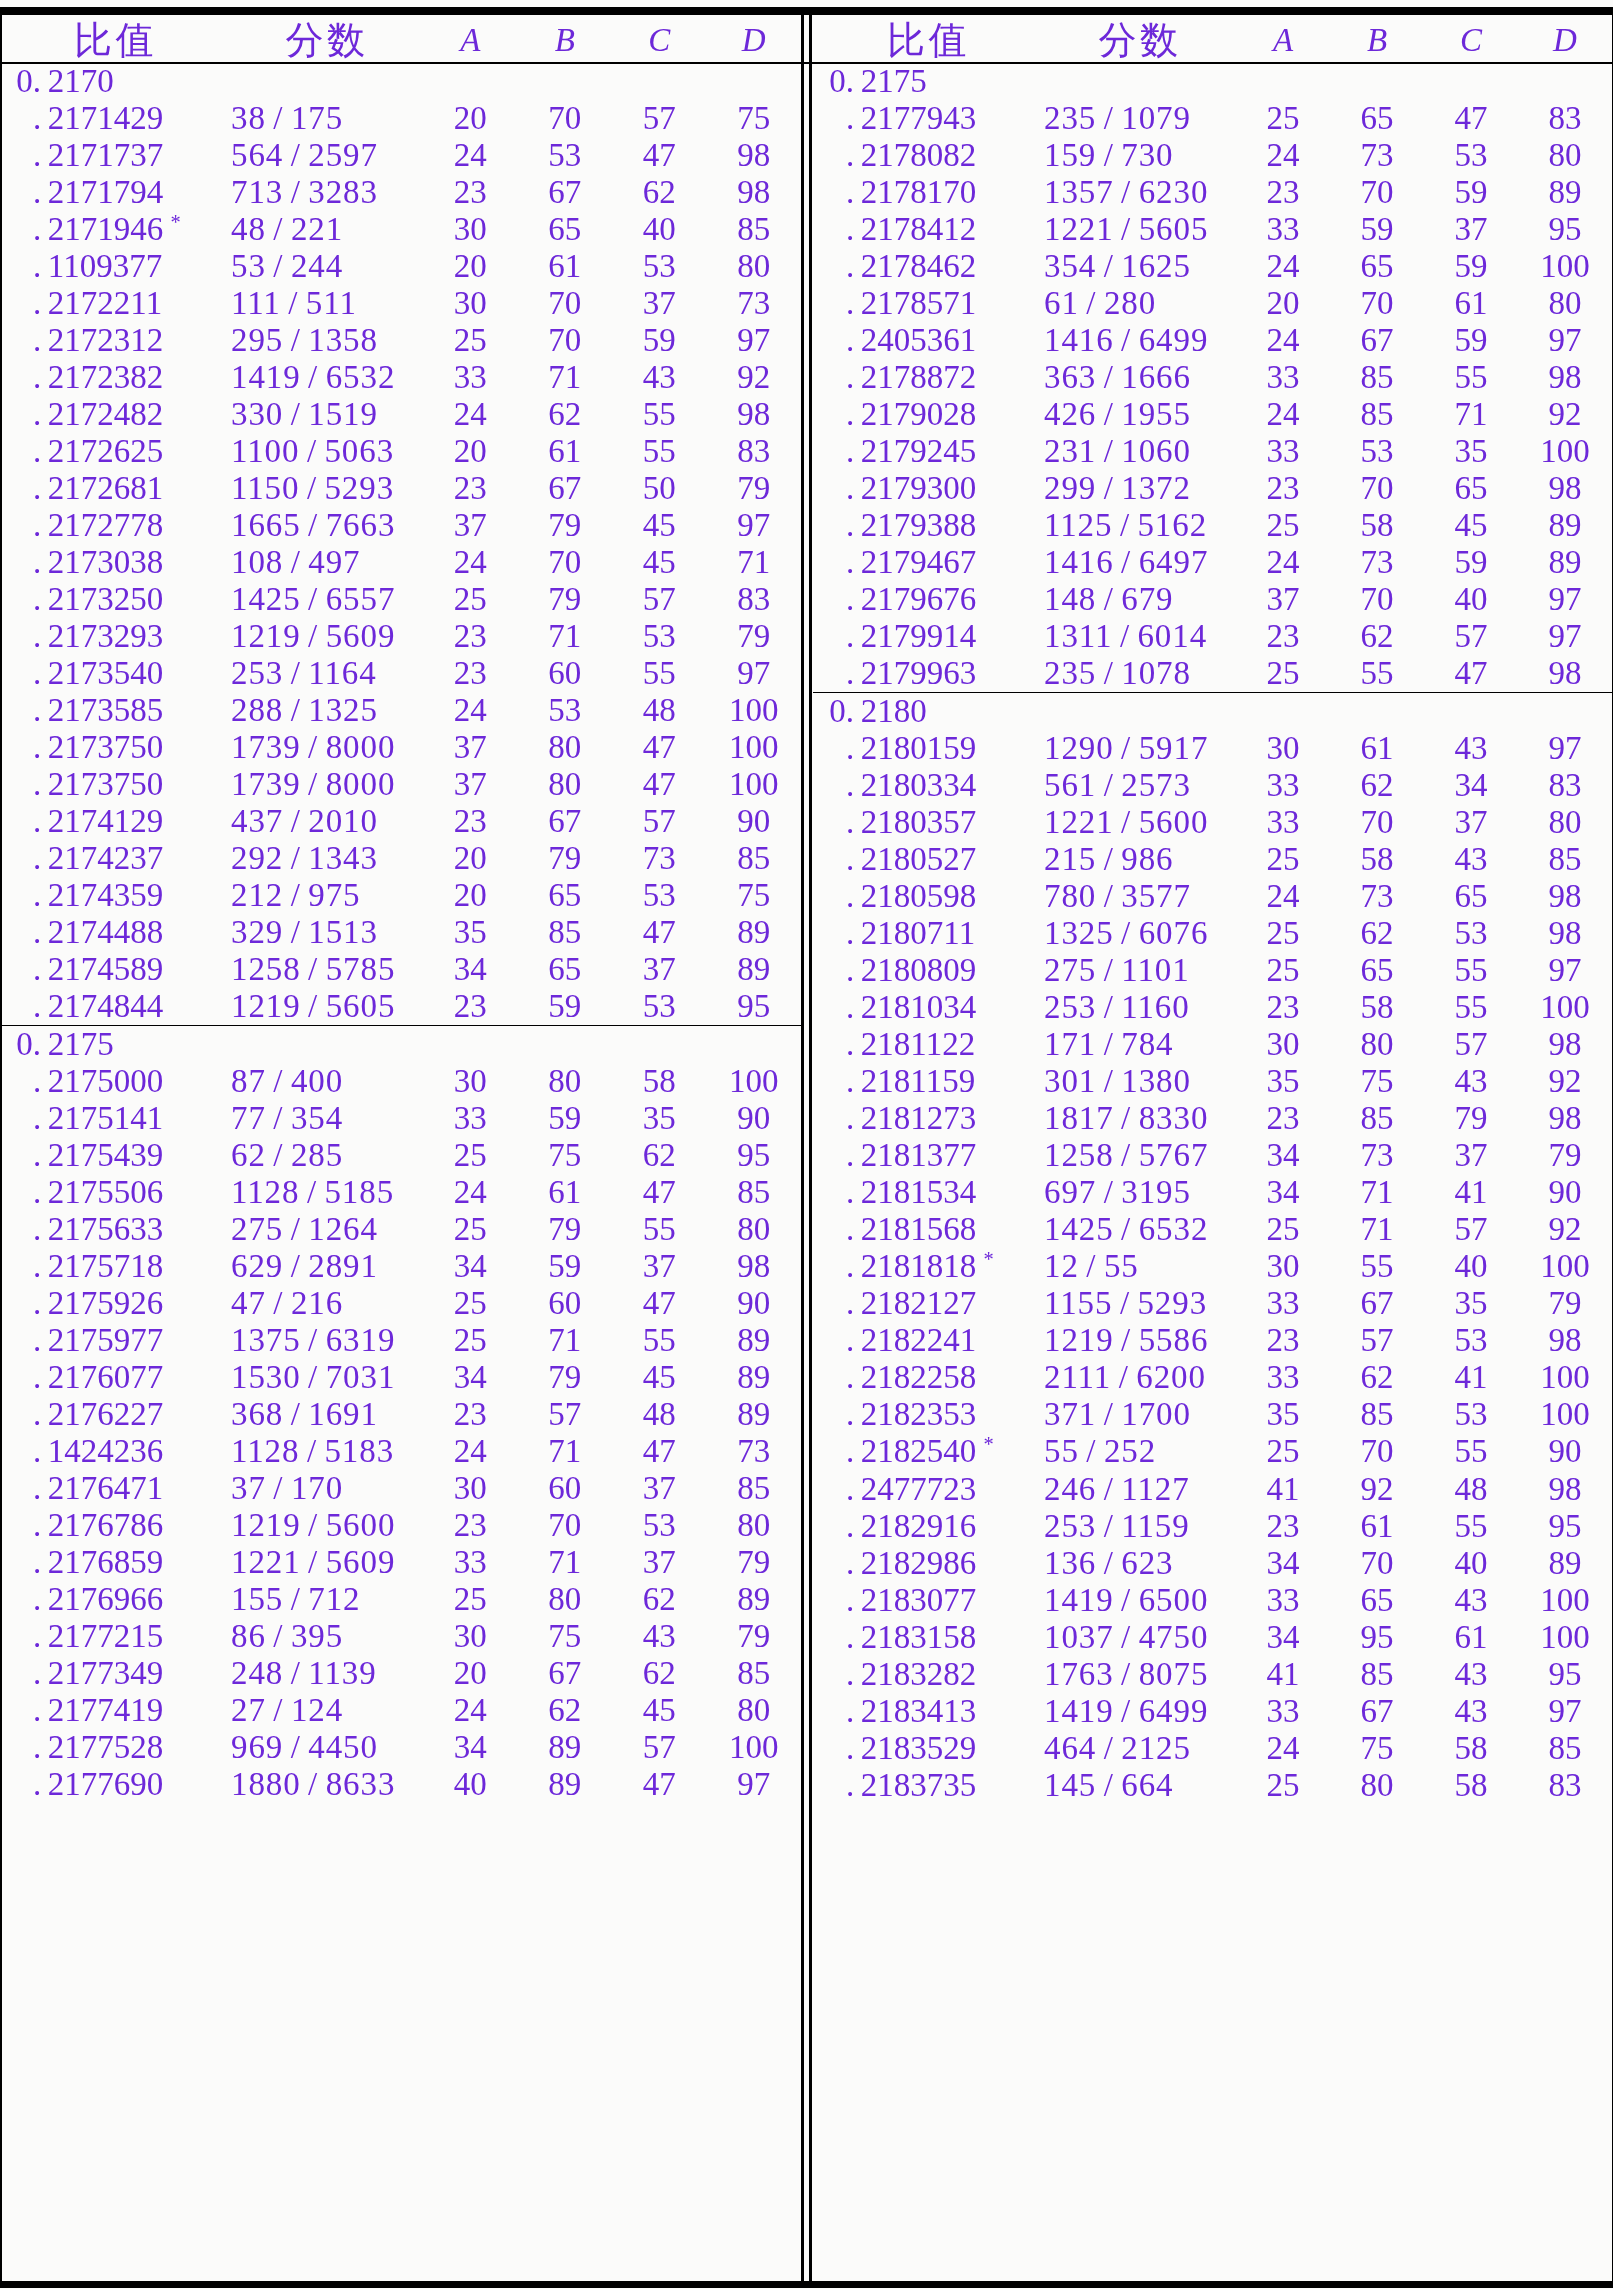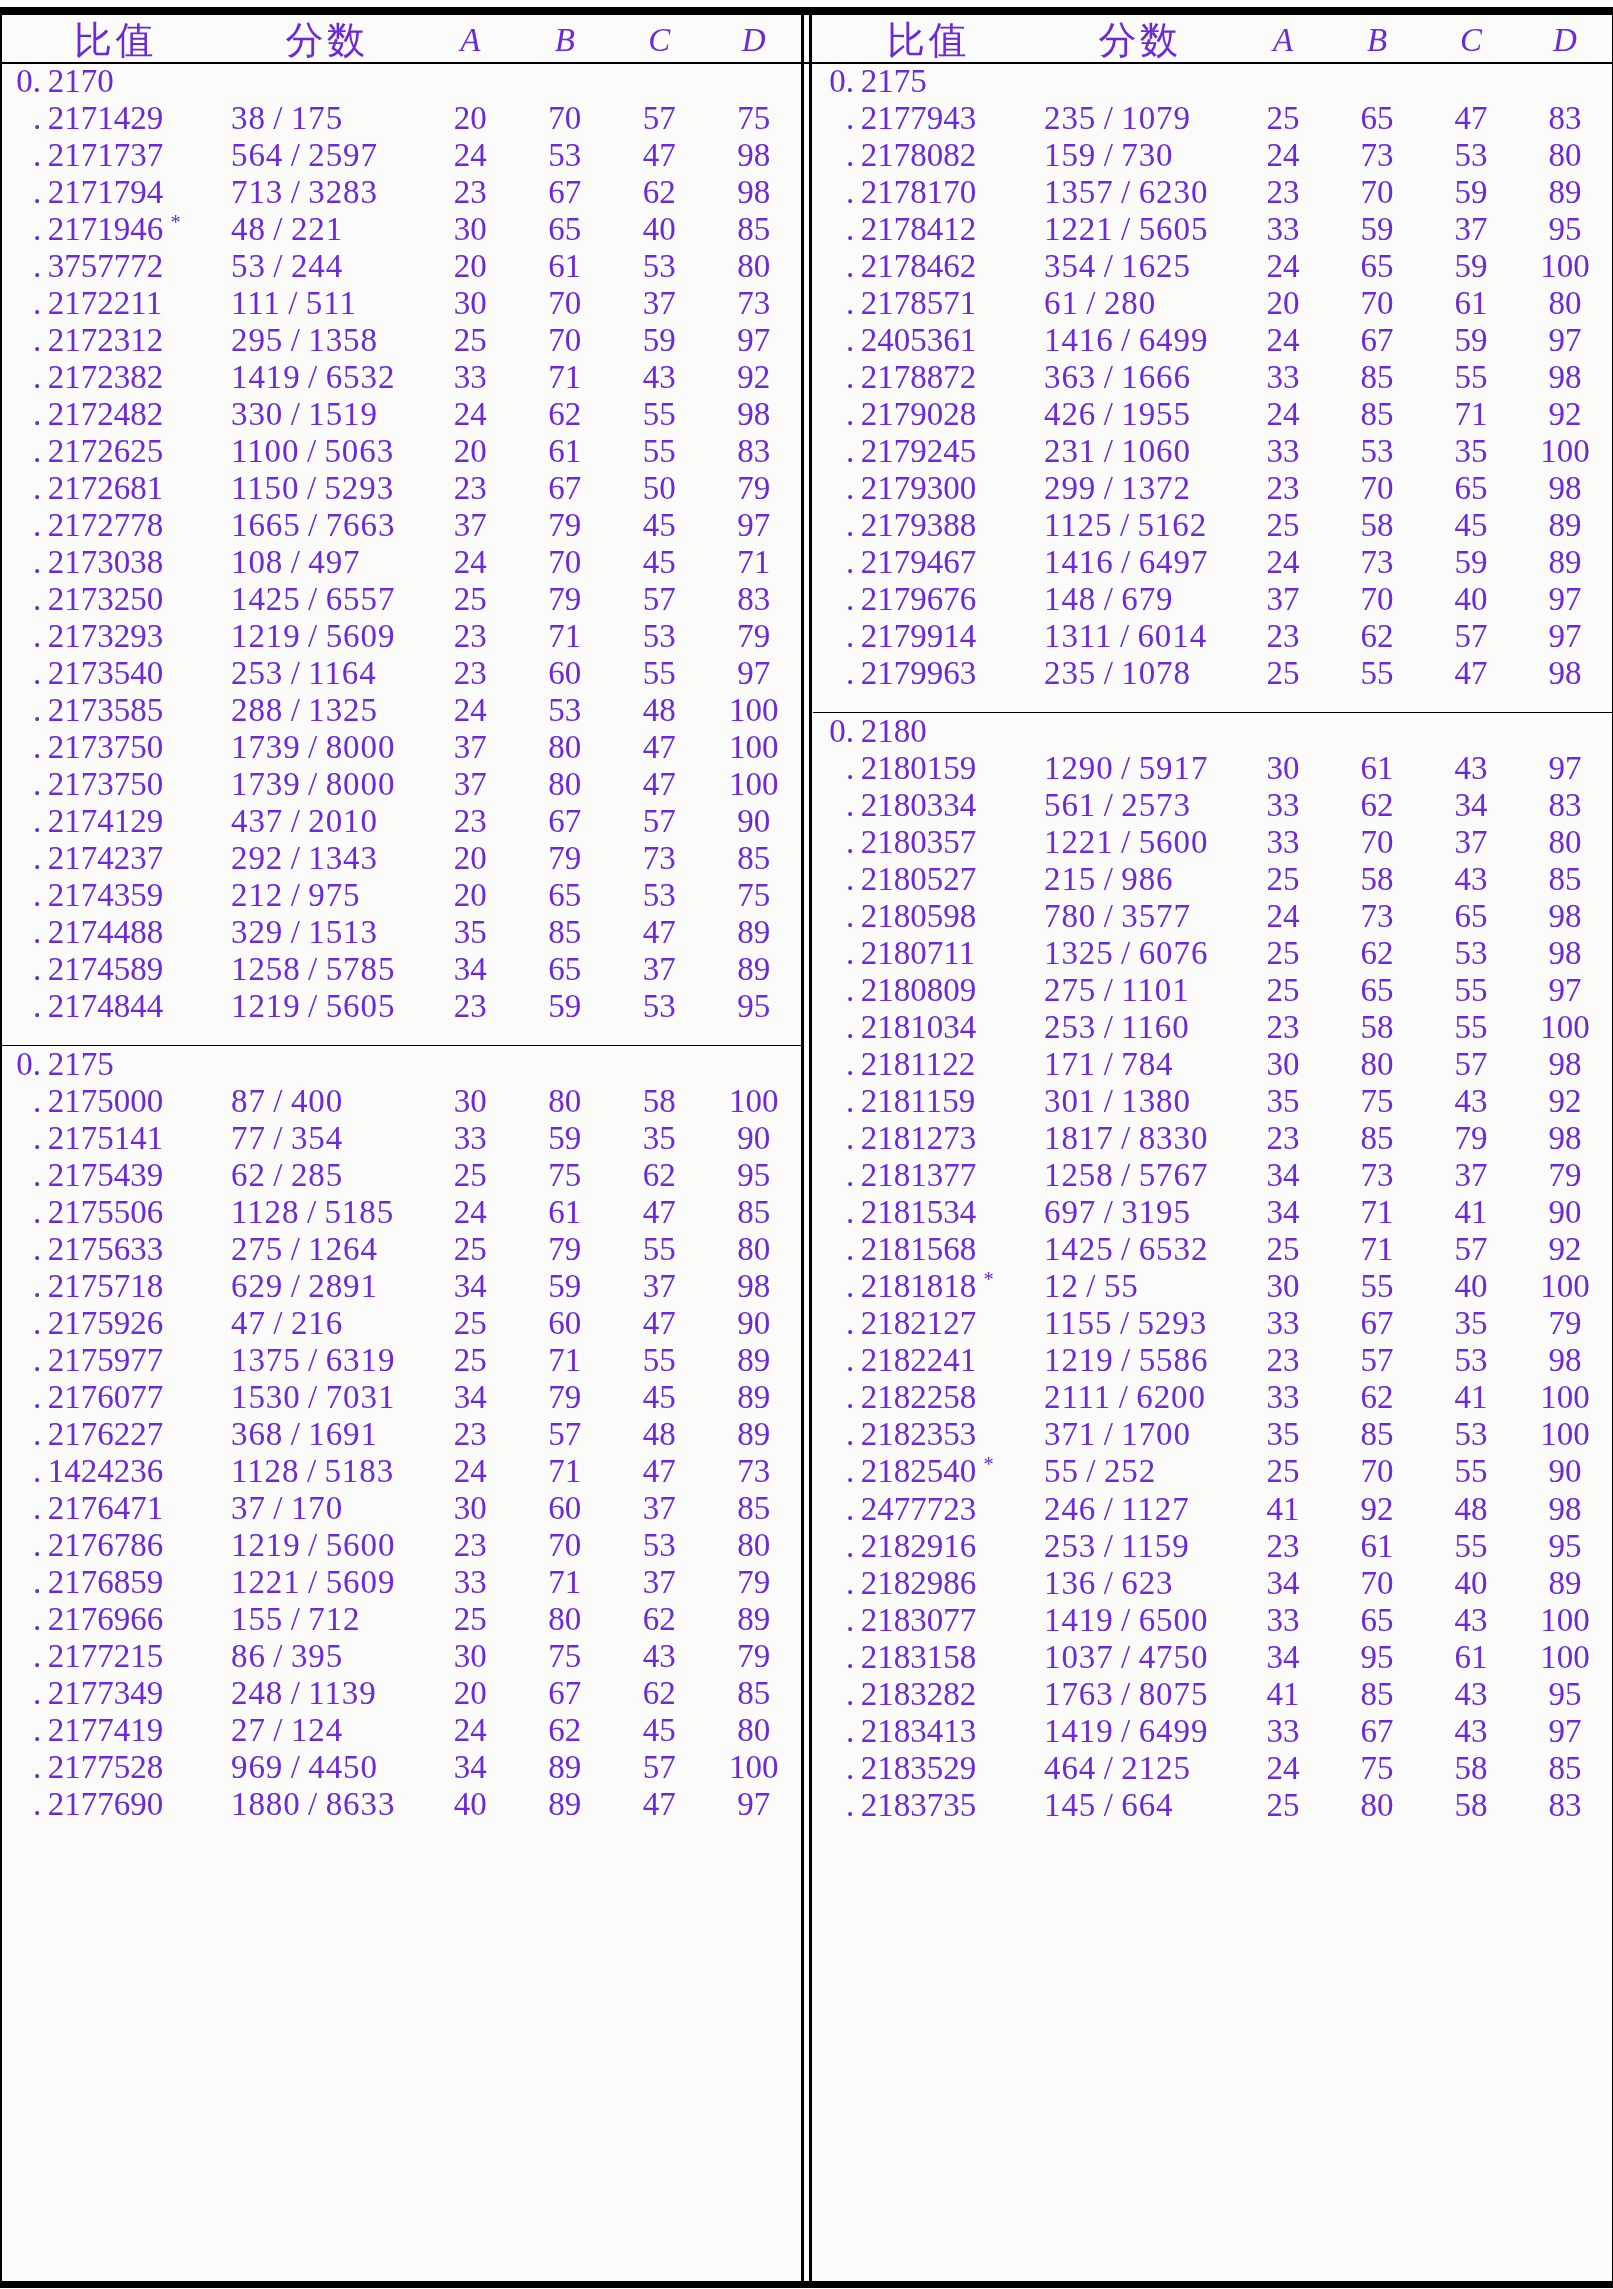--- a/index.html
+++ b/index.html
@@ -40,21 +40,21 @@
   .half.left  { left:0;  width:801px; }
   .half.right { left:813px; width:799px; }
 
   .row {
     flex:1 1 0;
     display:grid; grid-template-columns:231px 192px 1fr 1fr 1fr 1fr;
     align-items:center;
     font-size:33px;
   }
   .section-row { display:flex; align-items:center; }
-  .section-row.lined { border-top:1.8px solid #000;margin-top:20px; }
+  .section-row.lined { border-top:1.8px solid #000; }
   .section-label { padding-left:16.3px; font-size:33px; white-space:nowrap; }
 
   .c-ratio { padding-left:33px; text-align:left; white-space:nowrap; }
   .c-frac  { text-align:left; white-space:nowrap; letter-spacing:0.9px; }
   .c-num   { text-align:center; white-space:nowrap; }
   .star { font-size:0.62em; vertical-align:0.55em; margin-left:7.2px; }
 </style>
 </head>
 <body>
 
@@ -115,21 +115,21 @@
       </div>
       <div class="row data-row">
         <span class="c-ratio">. 2171946<span class="star">*</span></span>
         <span class="c-frac">48 / 221</span>
         <span class="c-num">30</span>
         <span class="c-num">65</span>
         <span class="c-num">40</span>
         <span class="c-num">85</span>
       </div>
       <div class="row data-row">
-        <span class="c-ratio">. 3757772</span>
+        <span class="c-ratio">. 1109377</span>
         <span class="c-frac">53 / 244</span>
         <span class="c-num">20</span>
         <span class="c-num">61</span>
         <span class="c-num">53</span>
         <span class="c-num">80</span>
       </div>
       <div class="row data-row">
         <span class="c-ratio">. 2172211</span>
         <span class="c-frac">111 / 511</span>
         <span class="c-num">30</span>

